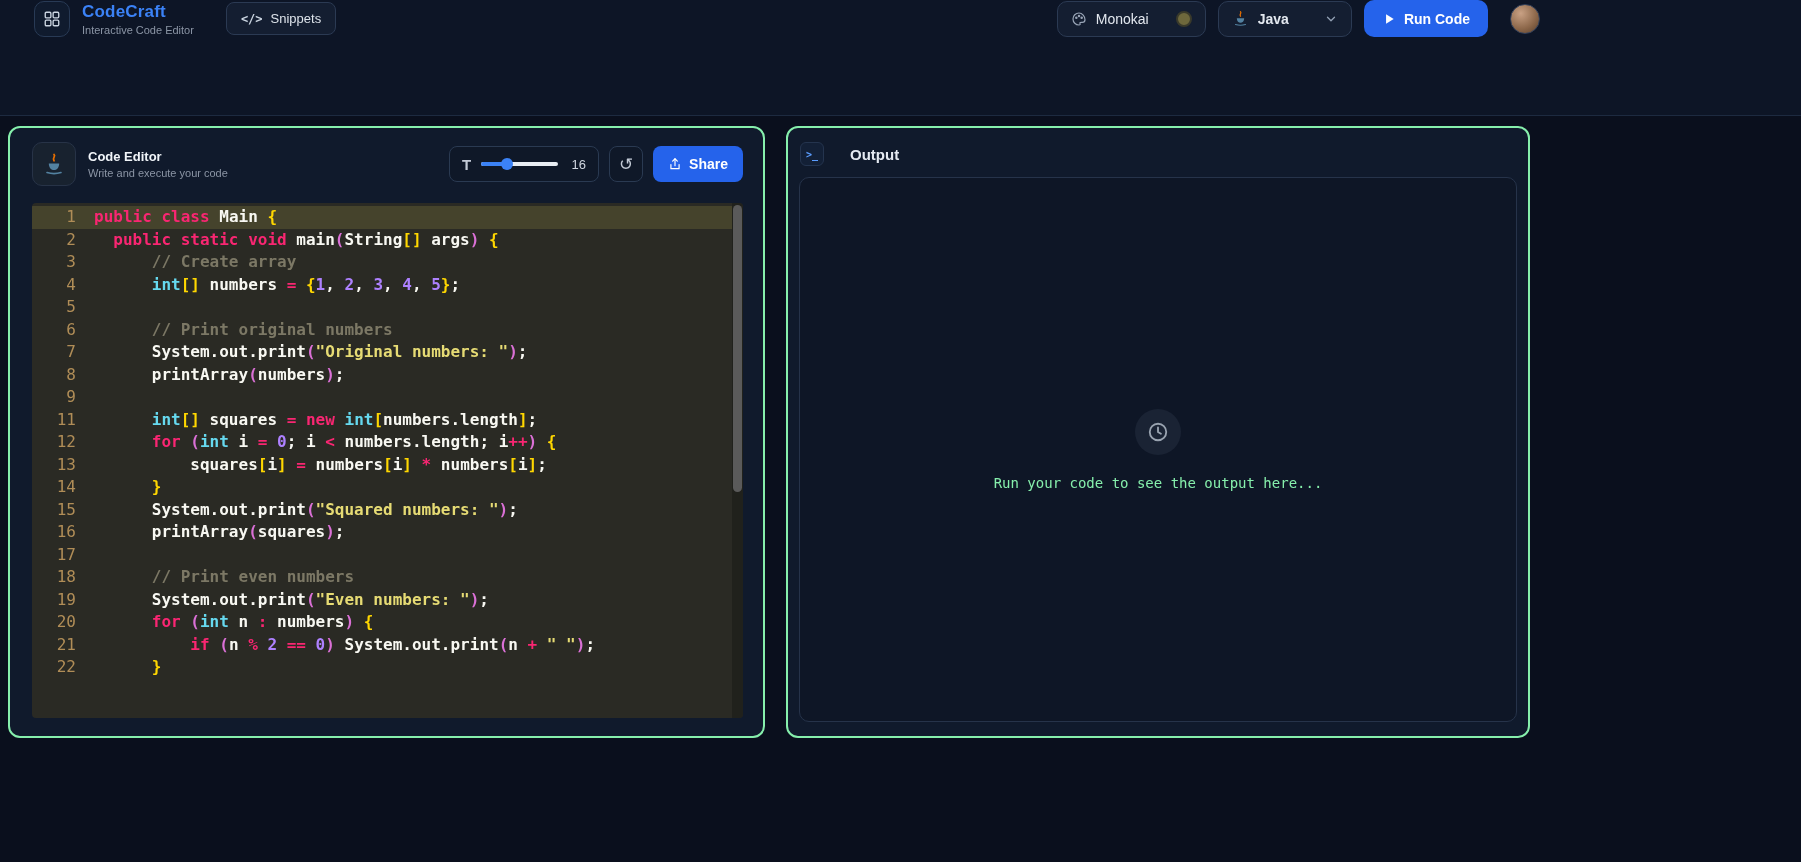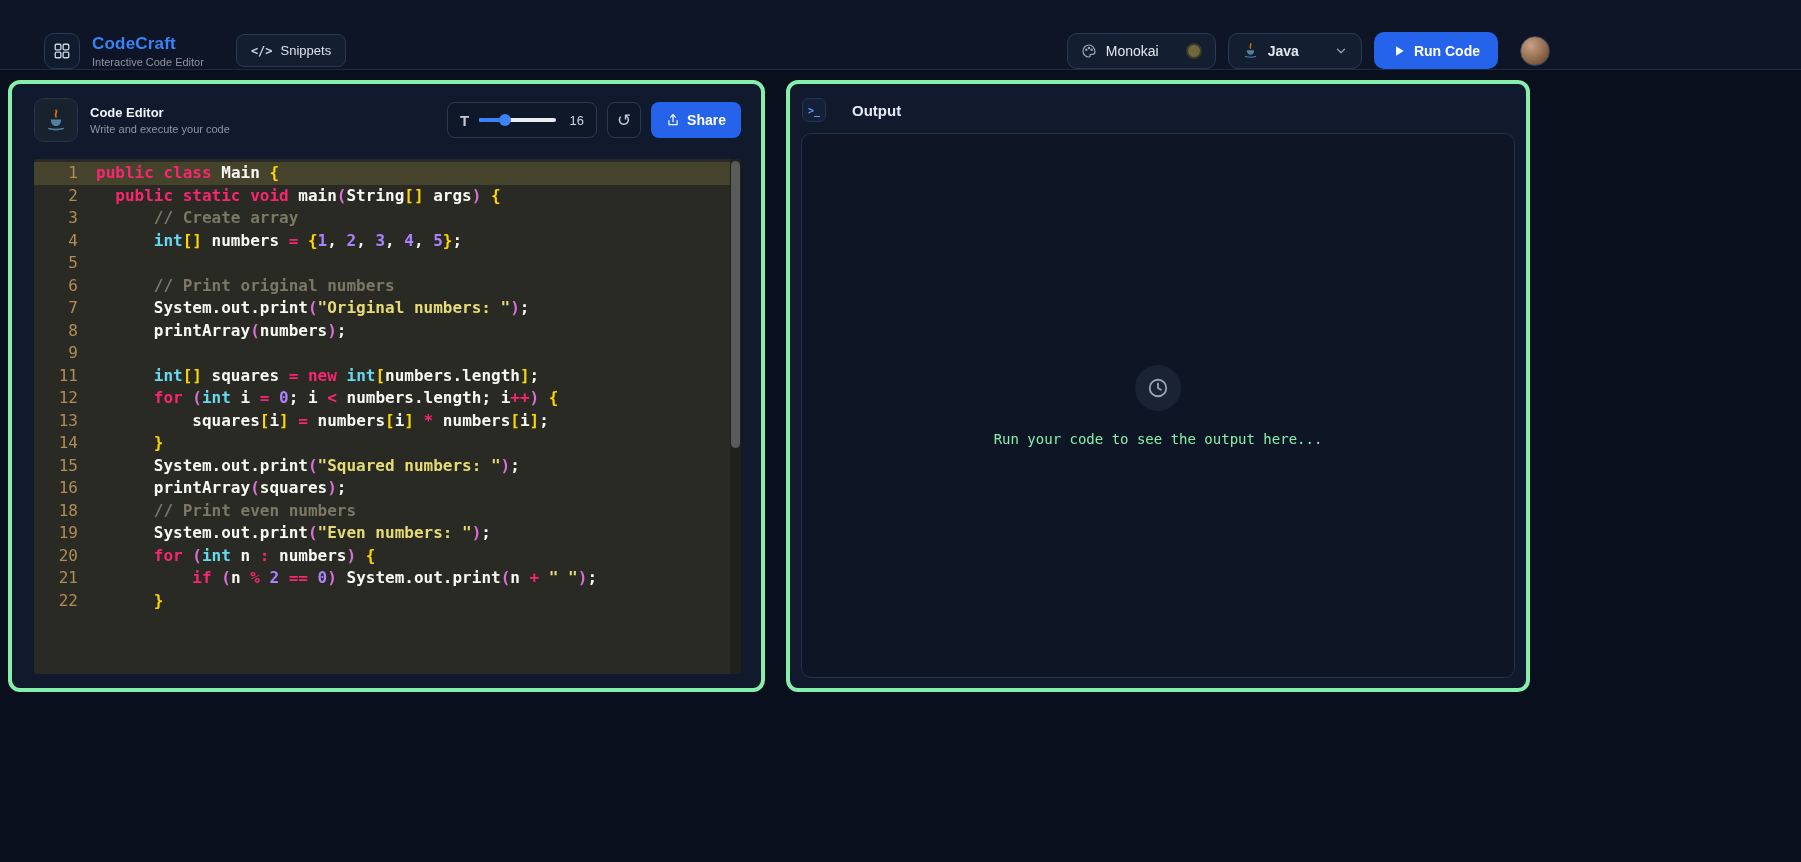--- a/index.html
+++ b/index.html
@@ -5,22 +5,22 @@
   * { margin:0; padding:0; box-sizing:border-box; }
   html,body { width:1801px; height:862px; overflow:hidden; }
   body {
     background:#0a0f1d;
     font-family:"Liberation Sans", sans-serif;
     color:#e2e8f0;
   }
 
   
   .app-header {
-    height:70px; background:#0d1526; border-bottom:1px solid #1d2a40;
-    display:flex; align-items:flex-end; padding-left:44px;
+    height:116px; background:#0d1526; border-bottom:1px solid #1d2a40;
+    display:flex; align-items:flex-start; padding-left:34px;
   }
   .header-inner { display:flex; align-items:center; width:1506px; }
   .logo-box {
     width:36px; height:36px; border-radius:10px; background:#101b2e;
     border:1px solid #283a55; display:flex; align-items:center; justify-content:center;
   }
   .brand-text { margin-left:12px; }
   .app-title { color:#3b82f6; font-weight:bold; font-size:17px; letter-spacing:.2px; }
   .app-subtitle { color:#8b95a5; font-size:11px; margin-top:2px; }
   .btn-dark {
@@ -45,21 +45,21 @@
   }
   .avatar {
     width:30px; height:30px; border-radius:50%;
     background:radial-gradient(circle at 35% 30%, #c9a184, #8a6548 60%, #553e2c);
     border:1px solid #33415c; margin-left:10px;
   }
 
   
   .main { display:flex; gap:21px; padding:10px 0 0 8px; align-items:flex-start; }
   .panel {
-    background:#101a2c; border:4px solid #86efac; border-radius:12px; height:612px;
+    background:#101a2c; border:2px solid #86efac; border-radius:12px; height:612px;
   }
   .editor-panel { width:757px; }
   .output-panel { width:744px; }
 
   
   .panel-head { display:flex; align-items:center; padding:14px 20px 0 22px; }
   .icon-sq {
     width:44px; height:44px; border-radius:10px; background:#18222f;
     border:1px solid #273347; display:flex; align-items:center; justify-content:center;
   }
@@ -245,20 +245,21 @@
           <div class="code-line"><span class="ln">6</span><span class="code-text"><span style="color: rgb(248, 248, 242);">      </span><span style="color: rgb(124, 120, 101);">// Print original numbers</span></span></div>
           <div class="code-line"><span class="ln">7</span><span class="code-text"><span style="color: rgb(248, 248, 242);">      System.out.print</span><span style="color: rgb(218, 112, 214);">(</span><span style="color: rgb(230, 219, 116);">"Original numbers: "</span><span style="color: rgb(218, 112, 214);">)</span><span style="color: rgb(248, 248, 242);">;</span></span></div>
           <div class="code-line"><span class="ln">8</span><span class="code-text"><span style="color: rgb(248, 248, 242);">      printArray</span><span style="color: rgb(218, 112, 214);">(</span><span style="color: rgb(248, 248, 242);">numbers</span><span style="color: rgb(218, 112, 214);">)</span><span style="color: rgb(248, 248, 242);">;</span></span></div>
           <div class="code-line"><span class="ln">9</span><span class="code-text"></span></div>
           <div class="code-line"><span class="ln">11</span><span class="code-text"><span style="color: rgb(248, 248, 242);">      </span><span style="color: rgb(102, 217, 239);">int</span><span style="color: rgb(255, 215, 0);">[]</span><span style="color: rgb(248, 248, 242);"> squares </span><span style="color: rgb(249, 38, 114);">=</span><span style="color: rgb(248, 248, 242);"> </span><span style="color: rgb(249, 38, 114);">new</span><span style="color: rgb(248, 248, 242);"> </span><span style="color: rgb(102, 217, 239);">int</span><span style="color: rgb(255, 215, 0);">[</span><span style="color: rgb(248, 248, 242);">numbers.length</span><span style="color: rgb(255, 215, 0);">]</span><span style="color: rgb(248, 248, 242);">;</span></span></div>
           <div class="code-line"><span class="ln">12</span><span class="code-text"><span style="color: rgb(248, 248, 242);">      </span><span style="color: rgb(249, 38, 114);">for</span><span style="color: rgb(248, 248, 242);"> </span><span style="color: rgb(218, 112, 214);">(</span><span style="color: rgb(102, 217, 239);">int</span><span style="color: rgb(248, 248, 242);"> i </span><span style="color: rgb(249, 38, 114);">=</span><span style="color: rgb(248, 248, 242);"> </span><span style="color: rgb(174, 129, 255);">0</span><span style="color: rgb(248, 248, 242);">; i </span><span style="color: rgb(249, 38, 114);">&lt;</span><span style="color: rgb(248, 248, 242);"> numbers.length; i</span><span style="color: rgb(249, 38, 114);">++</span><span style="color: rgb(218, 112, 214);">)</span><span style="color: rgb(248, 248, 242);"> </span><span style="color: rgb(255, 215, 0);">{</span></span></div>
           <div class="code-line"><span class="ln">13</span><span class="code-text"><span style="color: rgb(248, 248, 242);">          squares</span><span style="color: rgb(255, 215, 0);">[</span><span style="color: rgb(248, 248, 242);">i</span><span style="color: rgb(255, 215, 0);">]</span><span style="color: rgb(248, 248, 242);"> </span><span style="color: rgb(249, 38, 114);">=</span><span style="color: rgb(248, 248, 242);"> numbers</span><span style="color: rgb(255, 215, 0);">[</span><span style="color: rgb(248, 248, 242);">i</span><span style="color: rgb(255, 215, 0);">]</span><span style="color: rgb(248, 248, 242);"> </span><span style="color: rgb(249, 38, 114);">*</span><span style="color: rgb(248, 248, 242);"> numbers</span><span style="color: rgb(255, 215, 0);">[</span><span style="color: rgb(248, 248, 242);">i</span><span style="color: rgb(255, 215, 0);">]</span><span style="color: rgb(248, 248, 242);">;</span></span></div>
           <div class="code-line"><span class="ln">14</span><span class="code-text"><span style="color: rgb(248, 248, 242);">      </span><span style="color: rgb(255, 215, 0);">}</span></span></div>
           <div class="code-line"><span class="ln">15</span><span class="code-text"><span style="color: rgb(248, 248, 242);">      System.out.print</span><span style="color: rgb(218, 112, 214);">(</span><span style="color: rgb(230, 219, 116);">"Squared numbers: "</span><span style="color: rgb(218, 112, 214);">)</span><span style="color: rgb(248, 248, 242);">;</span></span></div>
           <div class="code-line"><span class="ln">16</span><span class="code-text"><span style="color: rgb(248, 248, 242);">      printArray</span><span style="color: rgb(218, 112, 214);">(</span><span style="color: rgb(248, 248, 242);">squares</span><span style="color: rgb(218, 112, 214);">)</span><span style="color: rgb(248, 248, 242);">;</span></span></div>
+          <div class="code-line"><span class="ln">17</span><span class="code-text"></span></div>
           <div class="code-line"><span class="ln">18</span><span class="code-text"><span style="color: rgb(248, 248, 242);">      </span><span style="color: rgb(124, 120, 101);">// Print even numbers</span></span></div>
           <div class="code-line"><span class="ln">19</span><span class="code-text"><span style="color: rgb(248, 248, 242);">      System.out.print</span><span style="color: rgb(218, 112, 214);">(</span><span style="color: rgb(230, 219, 116);">"Even numbers: "</span><span style="color: rgb(218, 112, 214);">)</span><span style="color: rgb(248, 248, 242);">;</span></span></div>
           <div class="code-line"><span class="ln">20</span><span class="code-text"><span style="color: rgb(248, 248, 242);">      </span><span style="color: rgb(249, 38, 114);">for</span><span style="color: rgb(248, 248, 242);"> </span><span style="color: rgb(218, 112, 214);">(</span><span style="color: rgb(102, 217, 239);">int</span><span style="color: rgb(248, 248, 242);"> n </span><span style="color: rgb(249, 38, 114);">:</span><span style="color: rgb(248, 248, 242);"> numbers</span><span style="color: rgb(218, 112, 214);">)</span><span style="color: rgb(248, 248, 242);"> </span><span style="color: rgb(255, 215, 0);">{</span></span></div>
           <div class="code-line"><span class="ln">21</span><span class="code-text"><span style="color: rgb(248, 248, 242);">          </span><span style="color: rgb(249, 38, 114);">if</span><span style="color: rgb(248, 248, 242);"> </span><span style="color: rgb(218, 112, 214);">(</span><span style="color: rgb(248, 248, 242);">n </span><span style="color: rgb(249, 38, 114);">%</span><span style="color: rgb(248, 248, 242);"> </span><span style="color: rgb(174, 129, 255);">2</span><span style="color: rgb(248, 248, 242);"> </span><span style="color: rgb(249, 38, 114);">==</span><span style="color: rgb(248, 248, 242);"> </span><span style="color: rgb(174, 129, 255);">0</span><span style="color: rgb(218, 112, 214);">)</span><span style="color: rgb(248, 248, 242);"> System.out.print</span><span style="color: rgb(218, 112, 214);">(</span><span style="color: rgb(248, 248, 242);">n </span><span style="color: rgb(249, 38, 114);">+</span><span style="color: rgb(248, 248, 242);"> </span><span style="color: rgb(230, 219, 116);">" "</span><span style="color: rgb(218, 112, 214);">)</span><span style="color: rgb(248, 248, 242);">;</span></span></div>
           <div class="code-line"><span class="ln">22</span><span class="code-text"><span style="color: rgb(248, 248, 242);">      </span><span style="color: rgb(255, 215, 0);">}</span></span></div>
         </div>
       <div class="v-scrollbar">
         <div class="v-thumb"></div>
       </div>
     </div>

